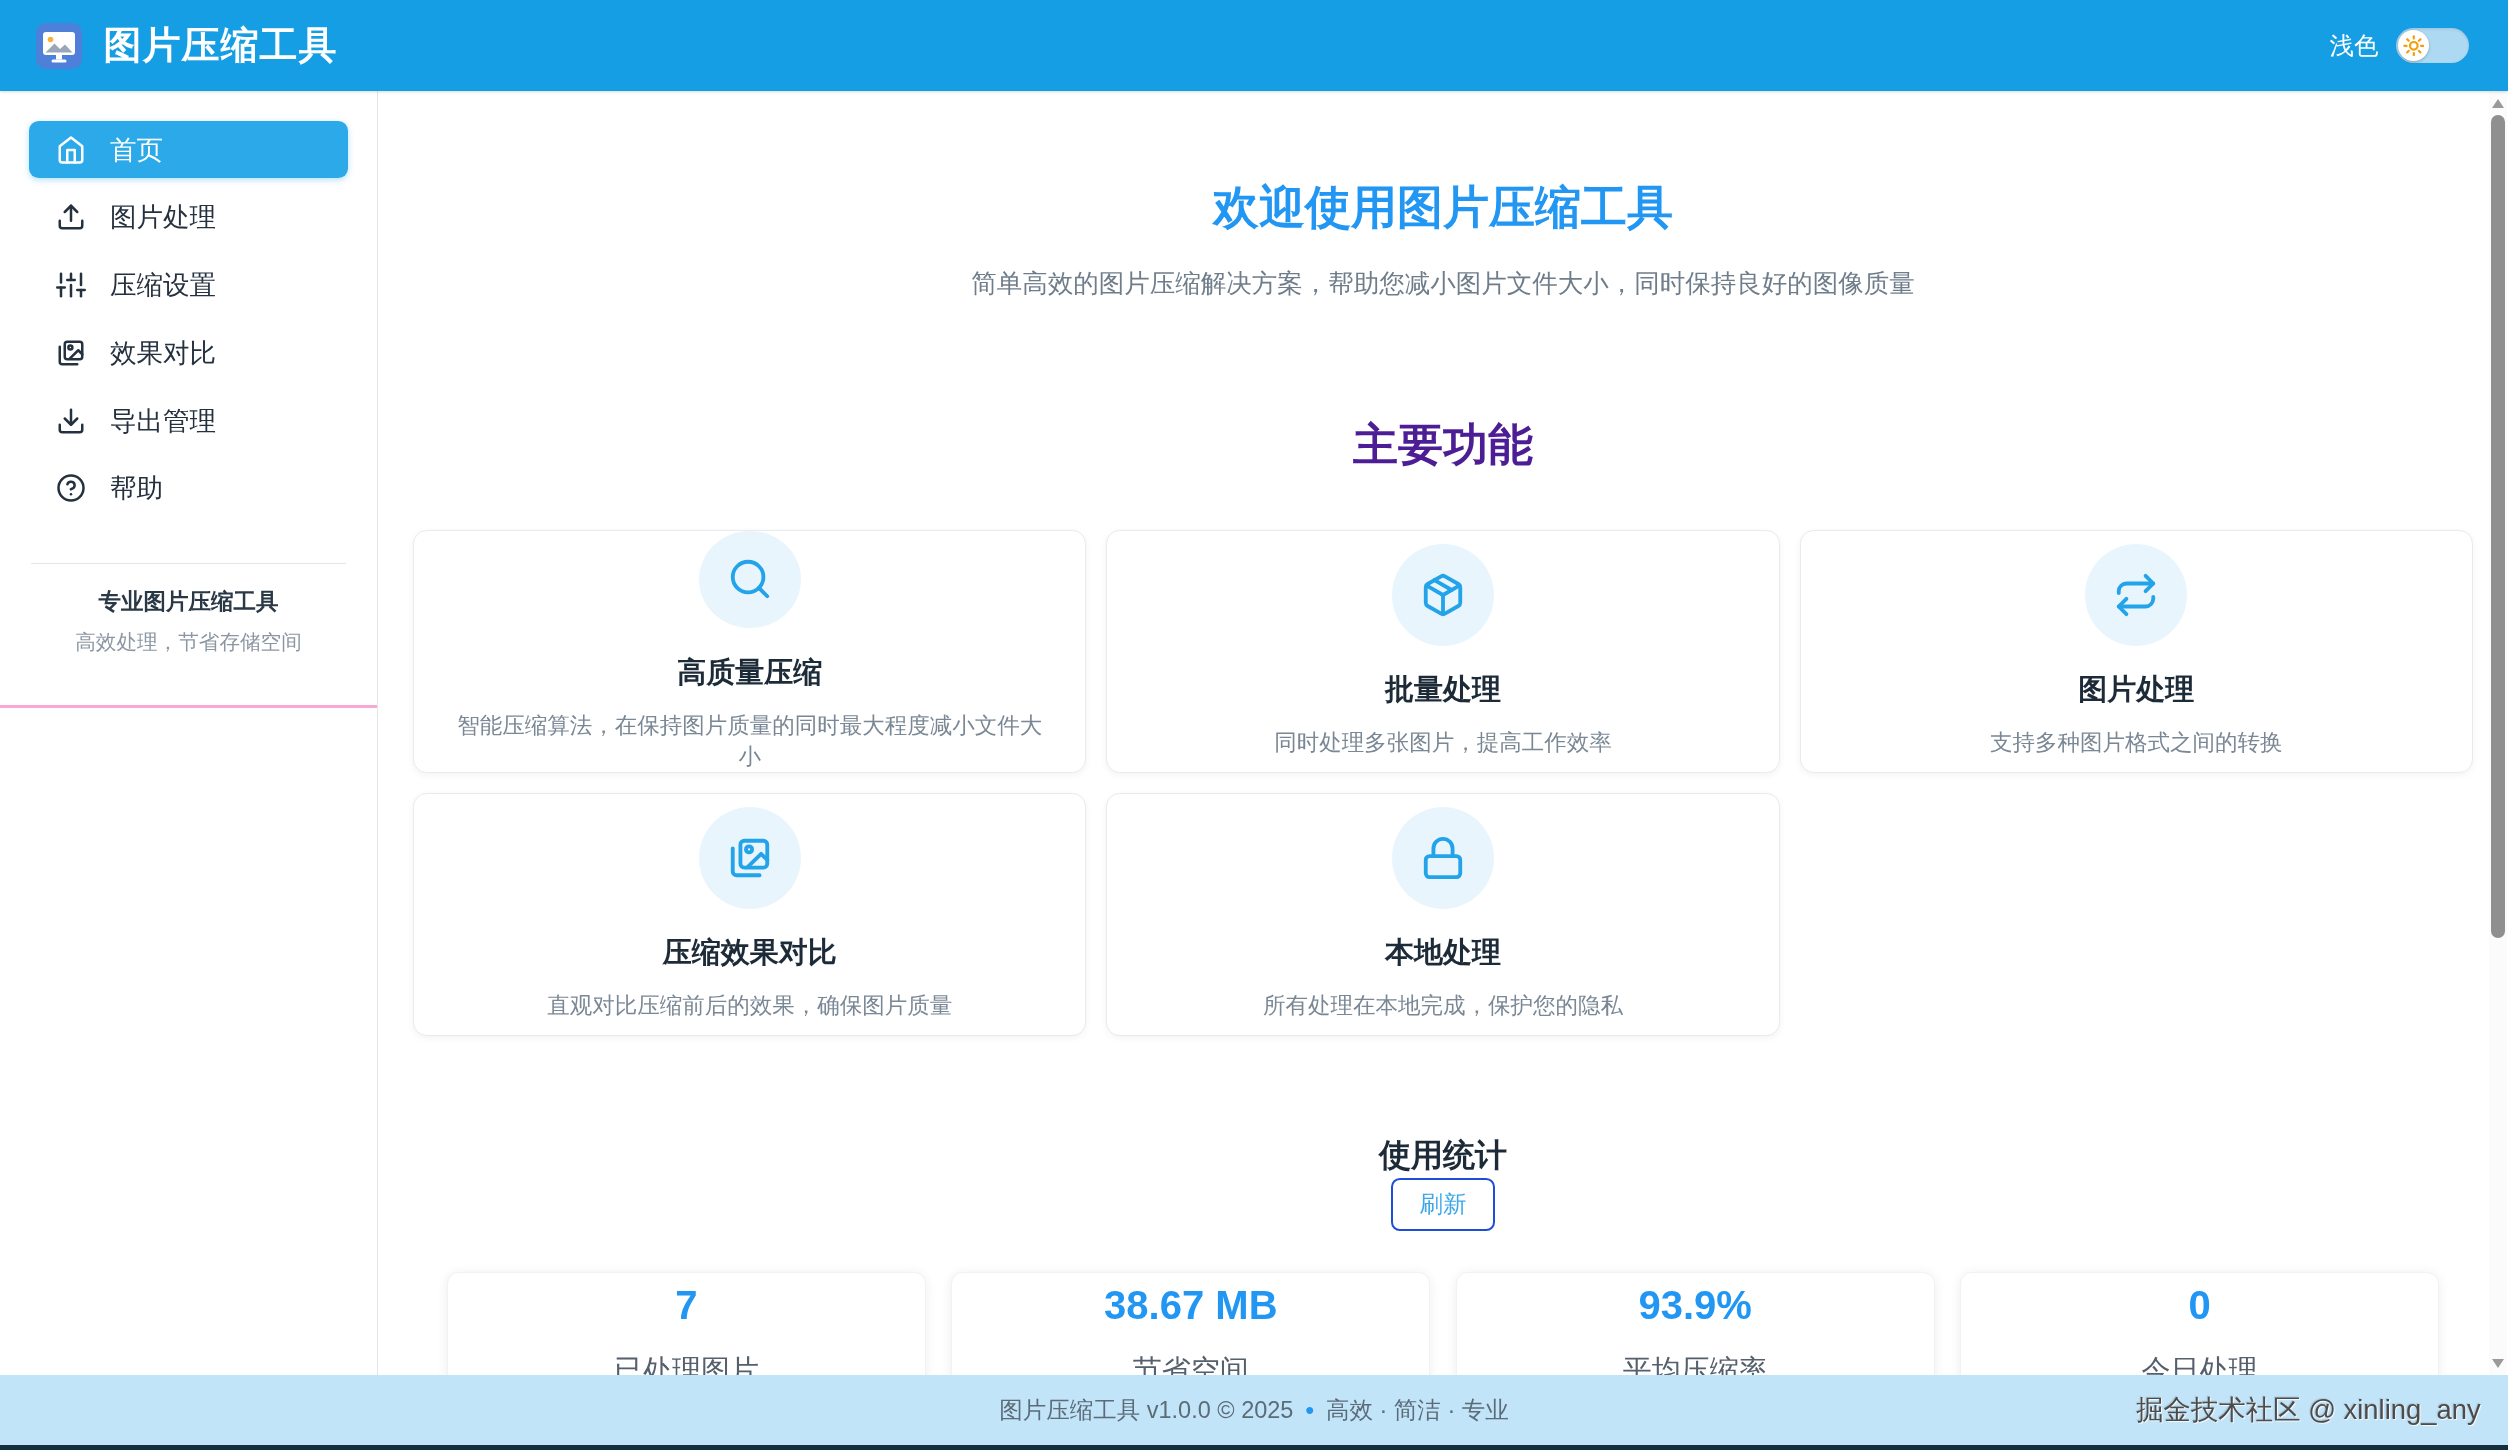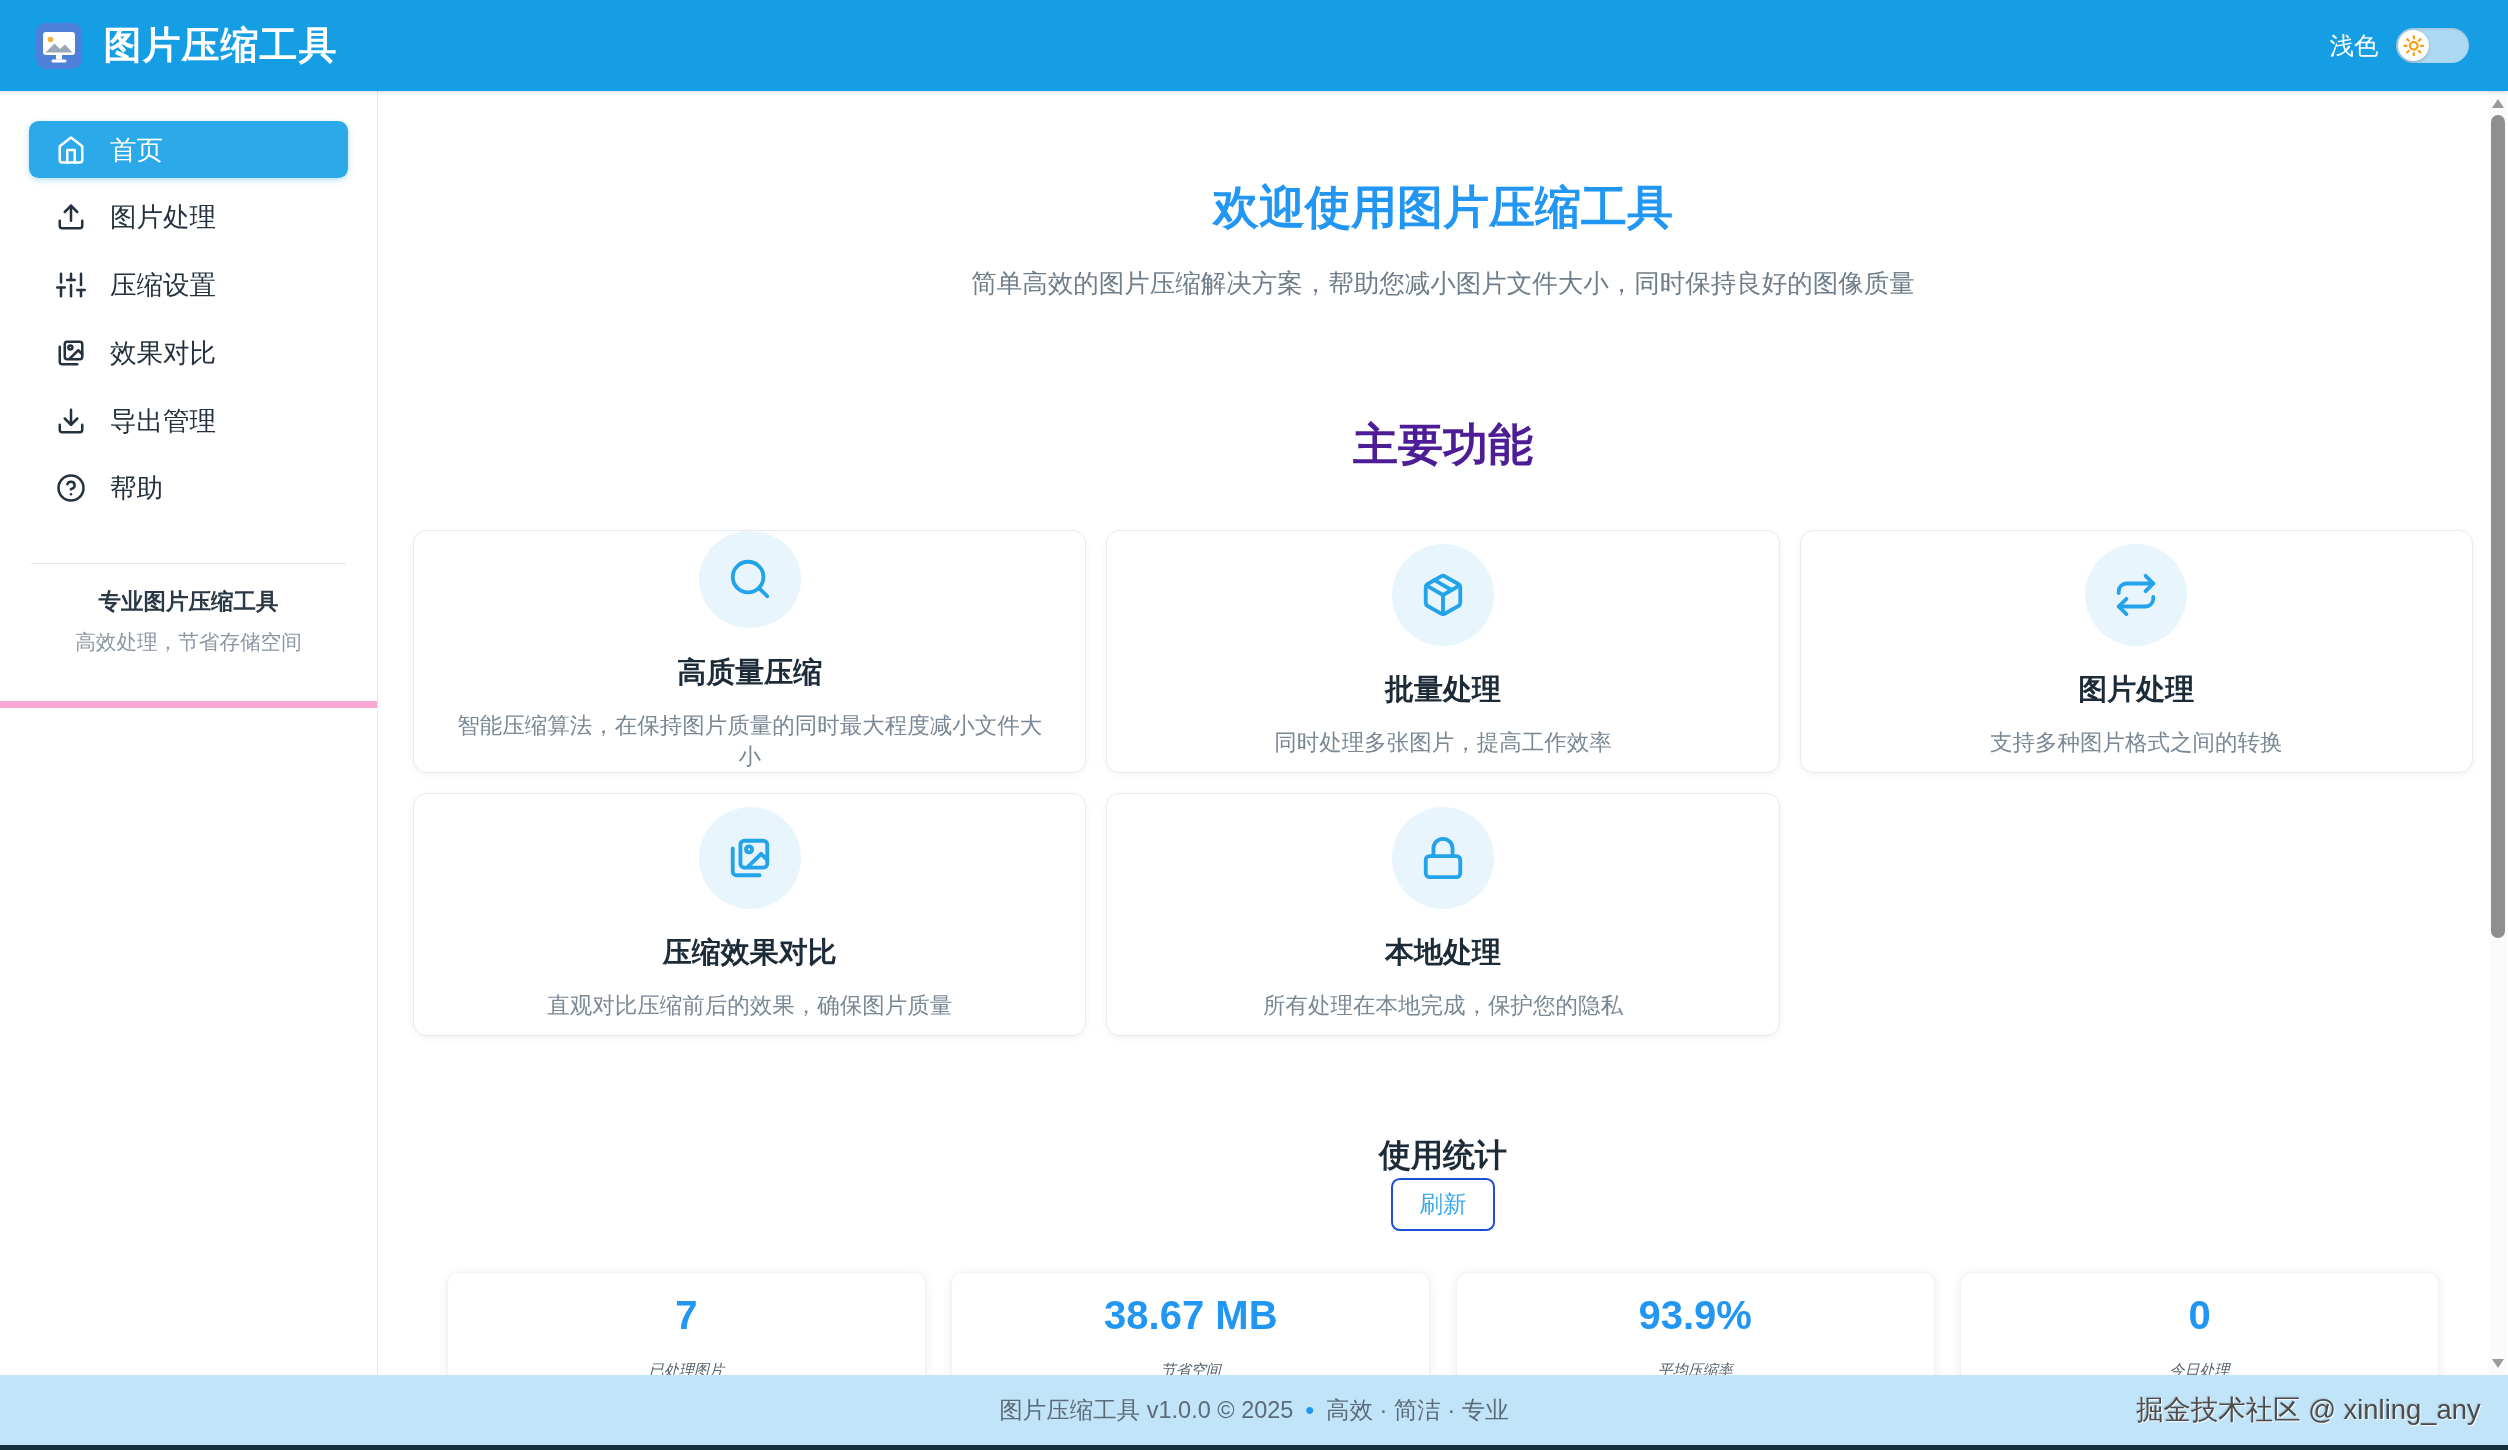--- a/index.html
+++ b/index.html
@@ -25,21 +25,21 @@
   .toggle-knob{
     position:absolute; left:2px; top:2px; width:31px; height:31px; border-radius:50%;
     background:#fff; display:flex; align-items:center; justify-content:center;
     box-shadow:0 1px 2.9px rgba(0,0,0,.25);
   }
   
   .sidebar-col{
     position:absolute; left:0; top:91px; bottom:75px; width:378px;
     background:#fff; border-right:1px solid #e2e6ea;
   }
-  .sidebar-panel{ height:617px; border-bottom:7px solid #f9a8d4; padding:30px 29px 0 29px; }
+  .sidebar-panel{ height:617px; border-bottom:3px solid #f9a8d4; padding:30px 29px 0 29px; }
   .nav-item{
     height:57px; border-radius:9.8px; display:flex; align-items:center;
     padding-left:26.5px; gap:24.5px; margin-bottom:10.8px; cursor:pointer;
     color:#25313f; font-size:26.5px;
   }
   .nav-item .ic{ width:30px; height:30px; }
   .nav-item.active{ background:#2ba9e9; color:#fff; box-shadow:0 2px 5.9px rgba(43,169,233,.35); }
   .side-divider{ border:none; border-top:1px solid #e4e7ea; margin:46px 2px 0 2px; }
   .side-foot{ text-align:center; margin-top:22.5px; }
   .side-foot-title{ font-size:22.5px; font-weight:bold; color:#2a3745; }
@@ -76,21 +76,21 @@
     background:#fff; border:2px solid #1d4ed8; color:#3ba7ea; border-radius:8.8px;
     font-size:23.5px; padding:8.8px 26.5px; cursor:pointer; font-family:inherit;
   }
   .stats-grid{ margin-top:41px; display:grid; grid-template-columns:repeat(4,1fr); gap:25.5px; }
   .stat-card{
     height:129px; background:#fff; border-radius:11.8px;
     box-shadow:0 1px 11.8px rgba(0,0,0,.07); border:1px solid #f0f2f4;
     display:flex; flex-direction:column; align-items:center; justify-content:center;
   }
   .stat-value{ font-size:40px; font-weight:bold; color:#2196f3; }
-  .stat-label{ margin-top:23px; font-size:15px; color:#55606c;font-style:italic; }
+  .stat-label{ margin-top:23px; font-size:29px; color:#55606c; }
   
   .app-footer{
     position:absolute; left:0; right:0; bottom:5.9px; height:70px; background:#c2e4f8;
     display:flex; align-items:center; justify-content:center; font-size:23.5px; color:#5c6b78;
   }
   .footer-bullet{ color:#2196f3; margin:0 11.8px; font-size:25.5px; }
   .watermark{
     position:absolute; right:27.4px; top:50%; transform:translateY(-50%);
     font-size:27.4px; color:#4c4c4c;
     text-shadow:1px 1px 1px rgba(255,255,255,.85), -1px -1px 1px rgba(0,0,0,.12);

